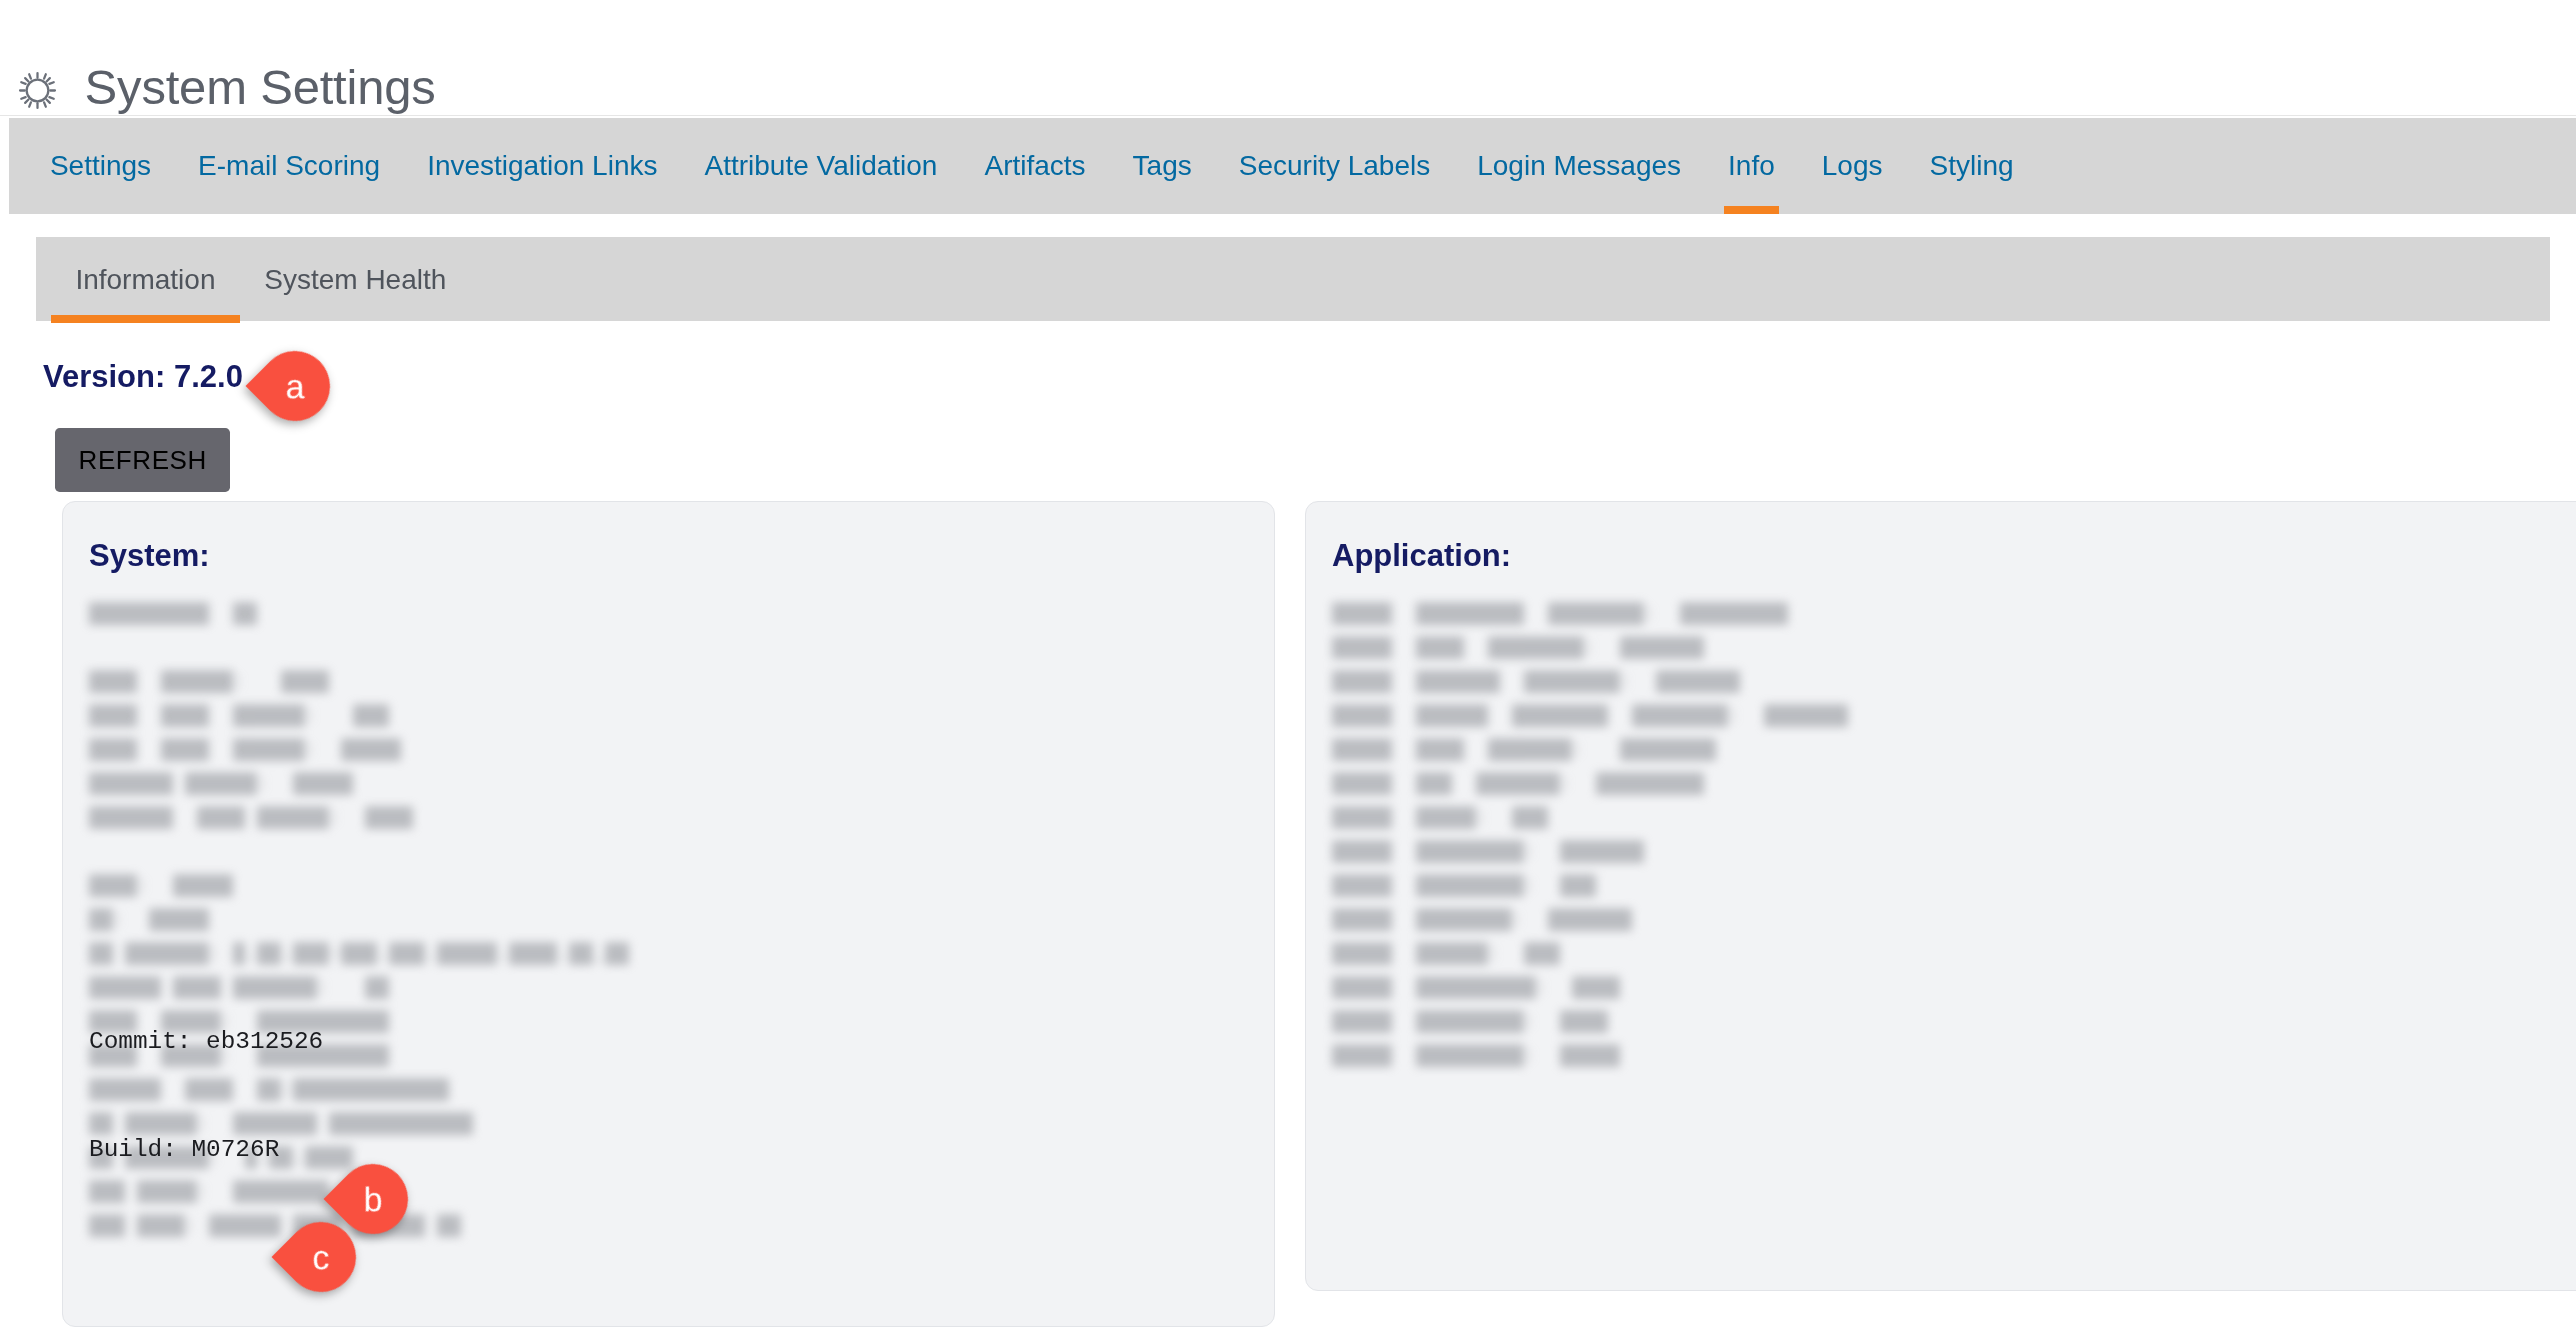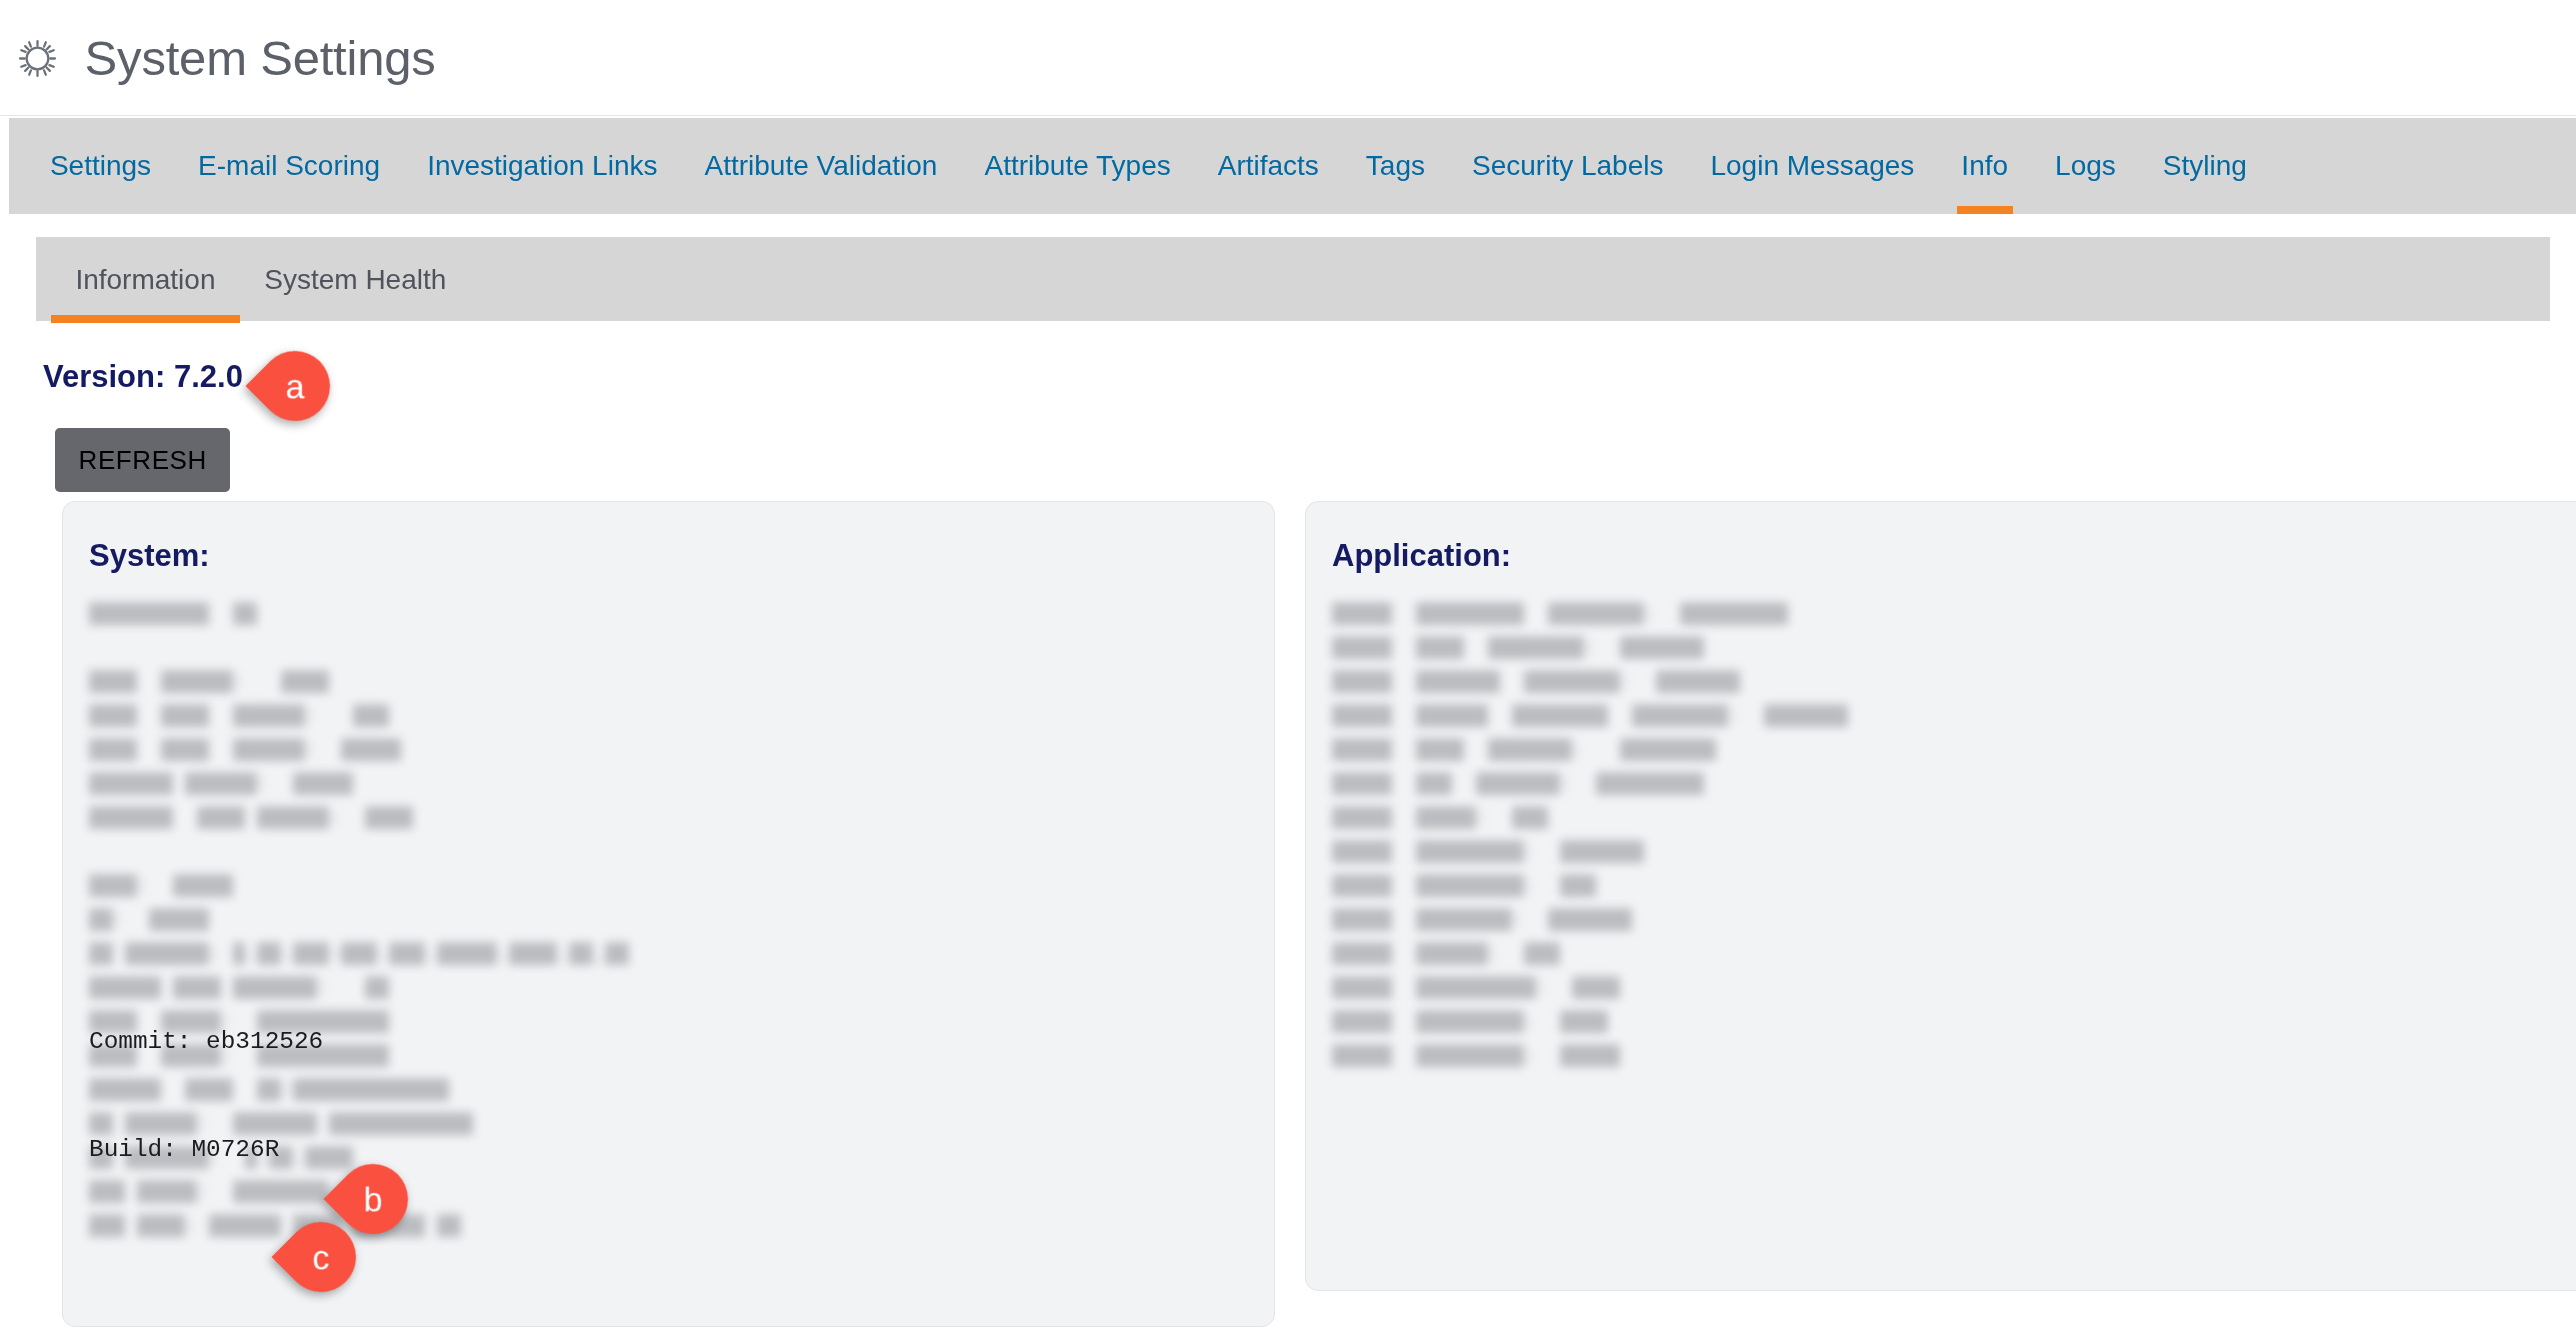--- a/index.html
+++ b/index.html
@@ -21,21 +21,21 @@
 
   
   .app-header {
     position: absolute;
     left: 0; top: 0;
     width: 2576px;
     height: 116px;
     background: #ffffff;
     border-bottom: 1.9px solid #e6e6e6;
     display: flex;
-    align-items: center;
+    align-items: flex-end;
     padding-left: 13px;
   }
   .gear-icon {
     width: 49px; height: 49px;
     flex: 0 0 49px;
     margin-right: 22.6px;
     margin-top: 1.9px;
   }
   .page-title {
     font-size: 49px;
@@ -244,24 +244,20 @@
     </div>
     <div class="nav-item">
       <span>Investigation Links</span>
 
     </div>
     <div class="nav-item">
       <span>Attribute Validation</span>
 
     </div>
     <div class="nav-item">
-      <span>Attribute Types</span>
-
-    </div>
-    <div class="nav-item">
       <span>Artifacts</span>
 
     </div>
     <div class="nav-item">
       <span>Tags</span>
 
     </div>
     <div class="nav-item">
       <span>Security Labels</span>
 

